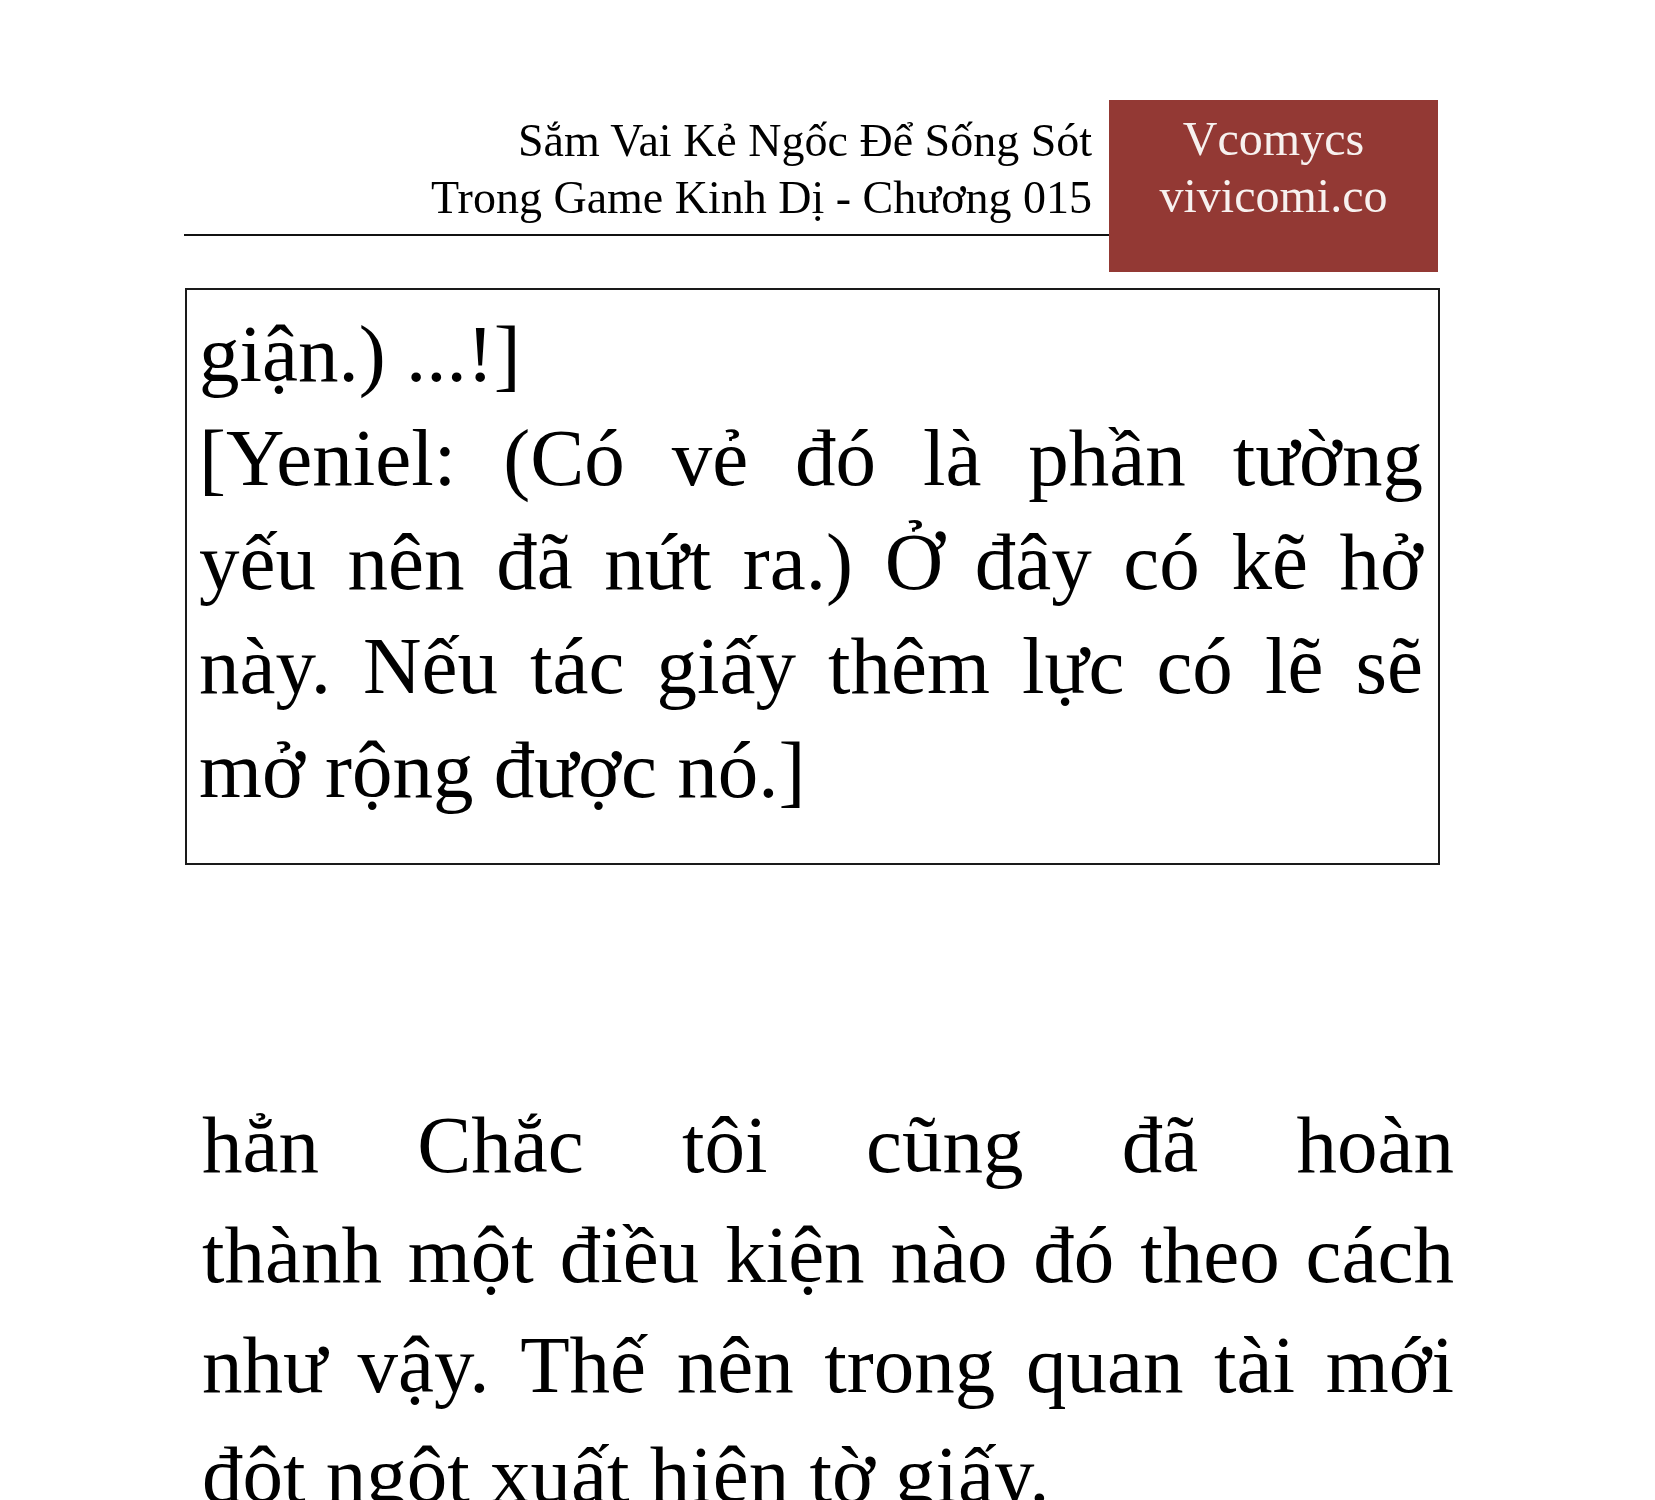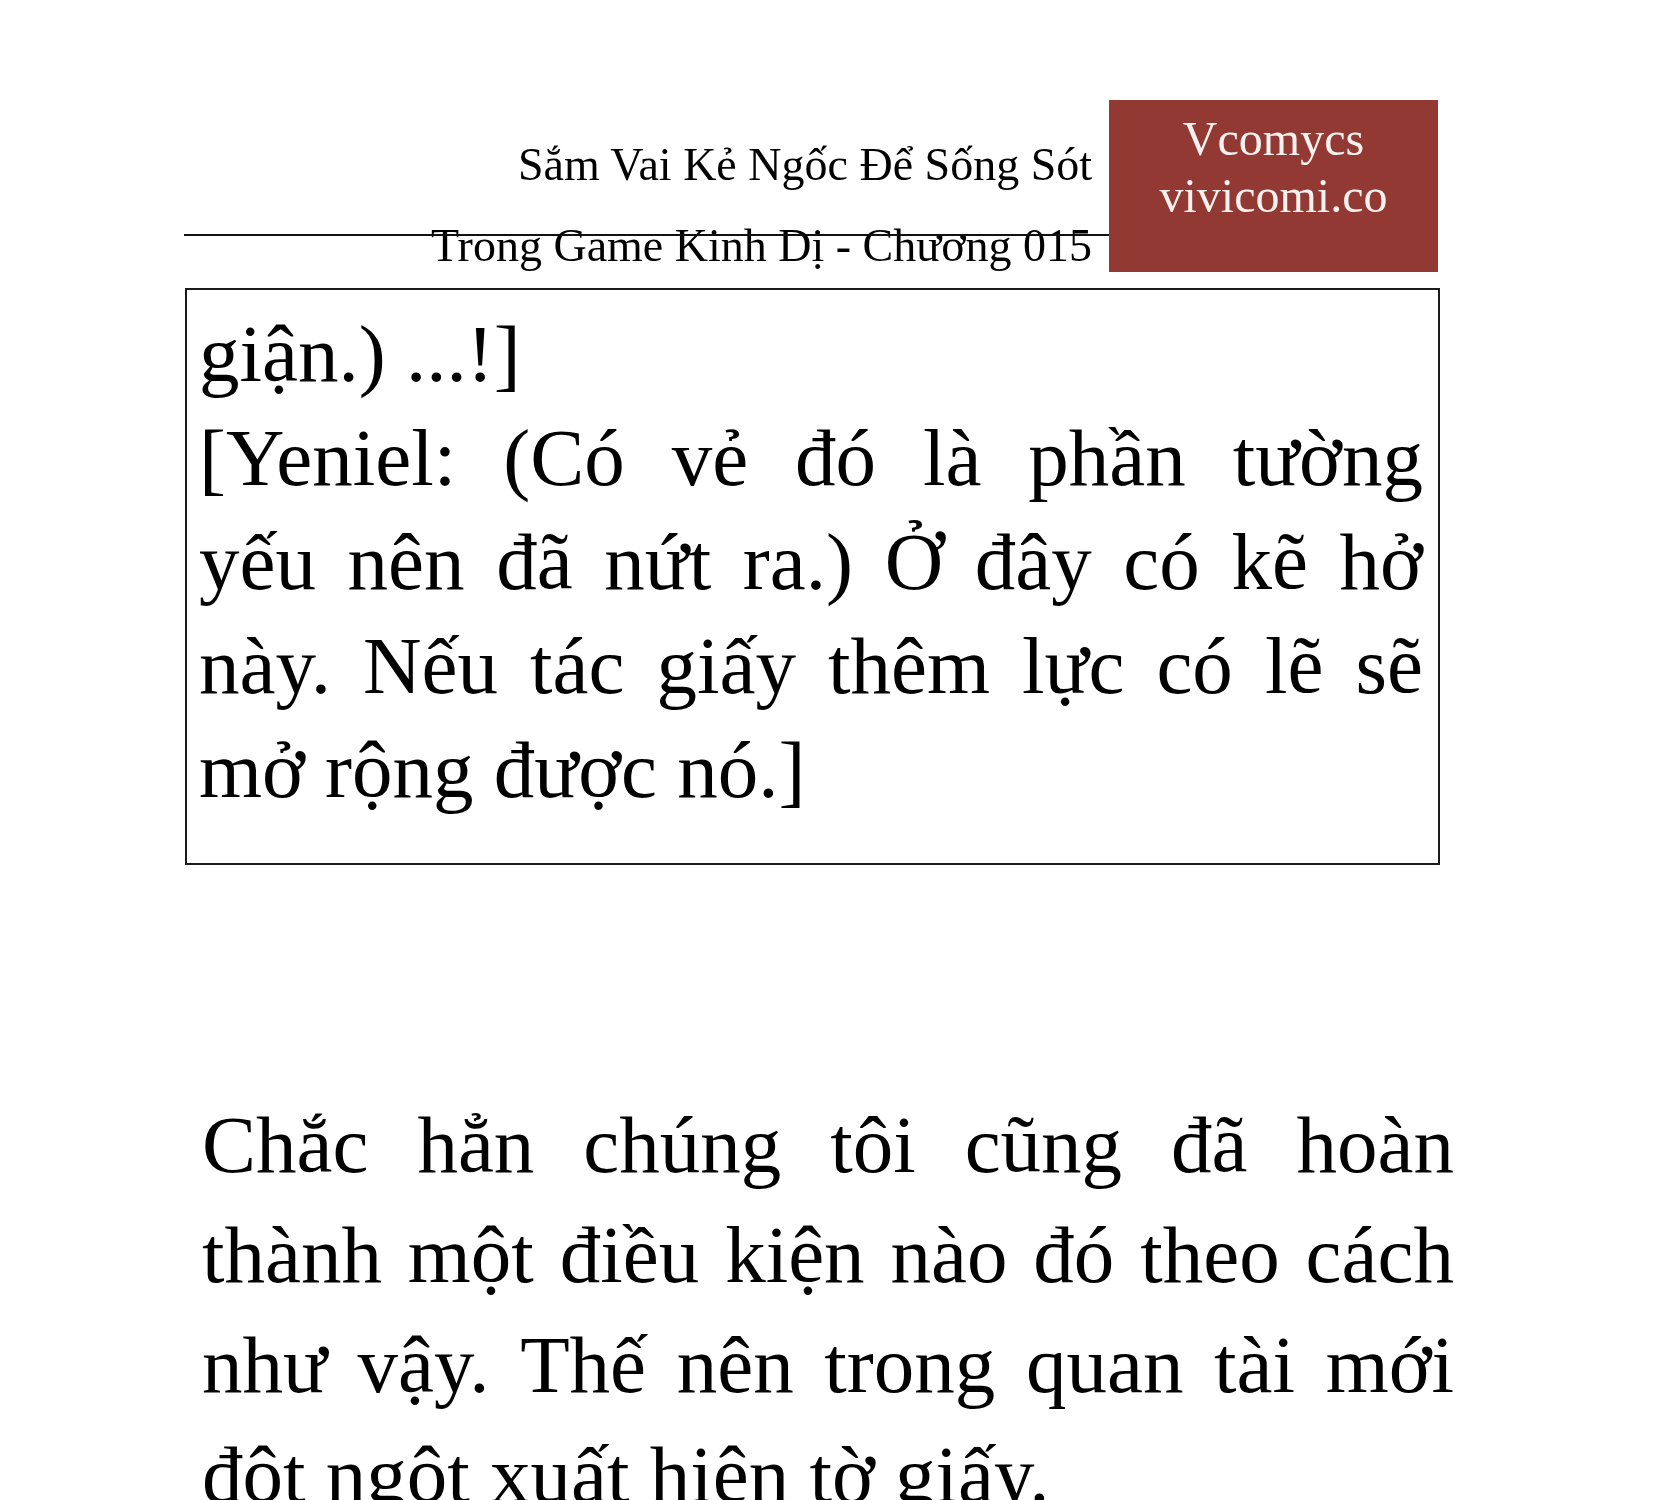--- a/index.html
+++ b/index.html
@@ -21,21 +21,20 @@
       top: 112px;
       width: 792px;
       text-align: right;
       font-size: 46px;
       line-height: 57px;
       letter-spacing: 0px;
     }
     .header-title .line {
       display: block;
       white-space: nowrap;
-      margin-top: 24px;
     }
     .header-rule {
       position: absolute;
       left: 184px;
       top: 234px;
       width: 925px;
       height: 2px;
       background: #111111;
     }
     .brand-box {
@@ -141,23 +140,22 @@
         <span>có</span>
         <span>lẽ</span>
         <span>sẽ</span>
       </span>
     <span class="dialogue-line">mở rộng được nó.]</span>
   </div>
 </div>
 
 <div class="narration">
   <span class="justify-line">
+      <span>hẳn</span>
       <span>Chắc</span>
-      <span>hẳn</span>
-      <span>chúng</span>
       <span>tôi</span>
       <span>cũng</span>
       <span>đã</span>
       <span>hoàn</span>
     </span>
   <span class="justify-line">
       <span>thành</span>
       <span>một</span>
       <span>điều</span>
       <span>kiện</span>

